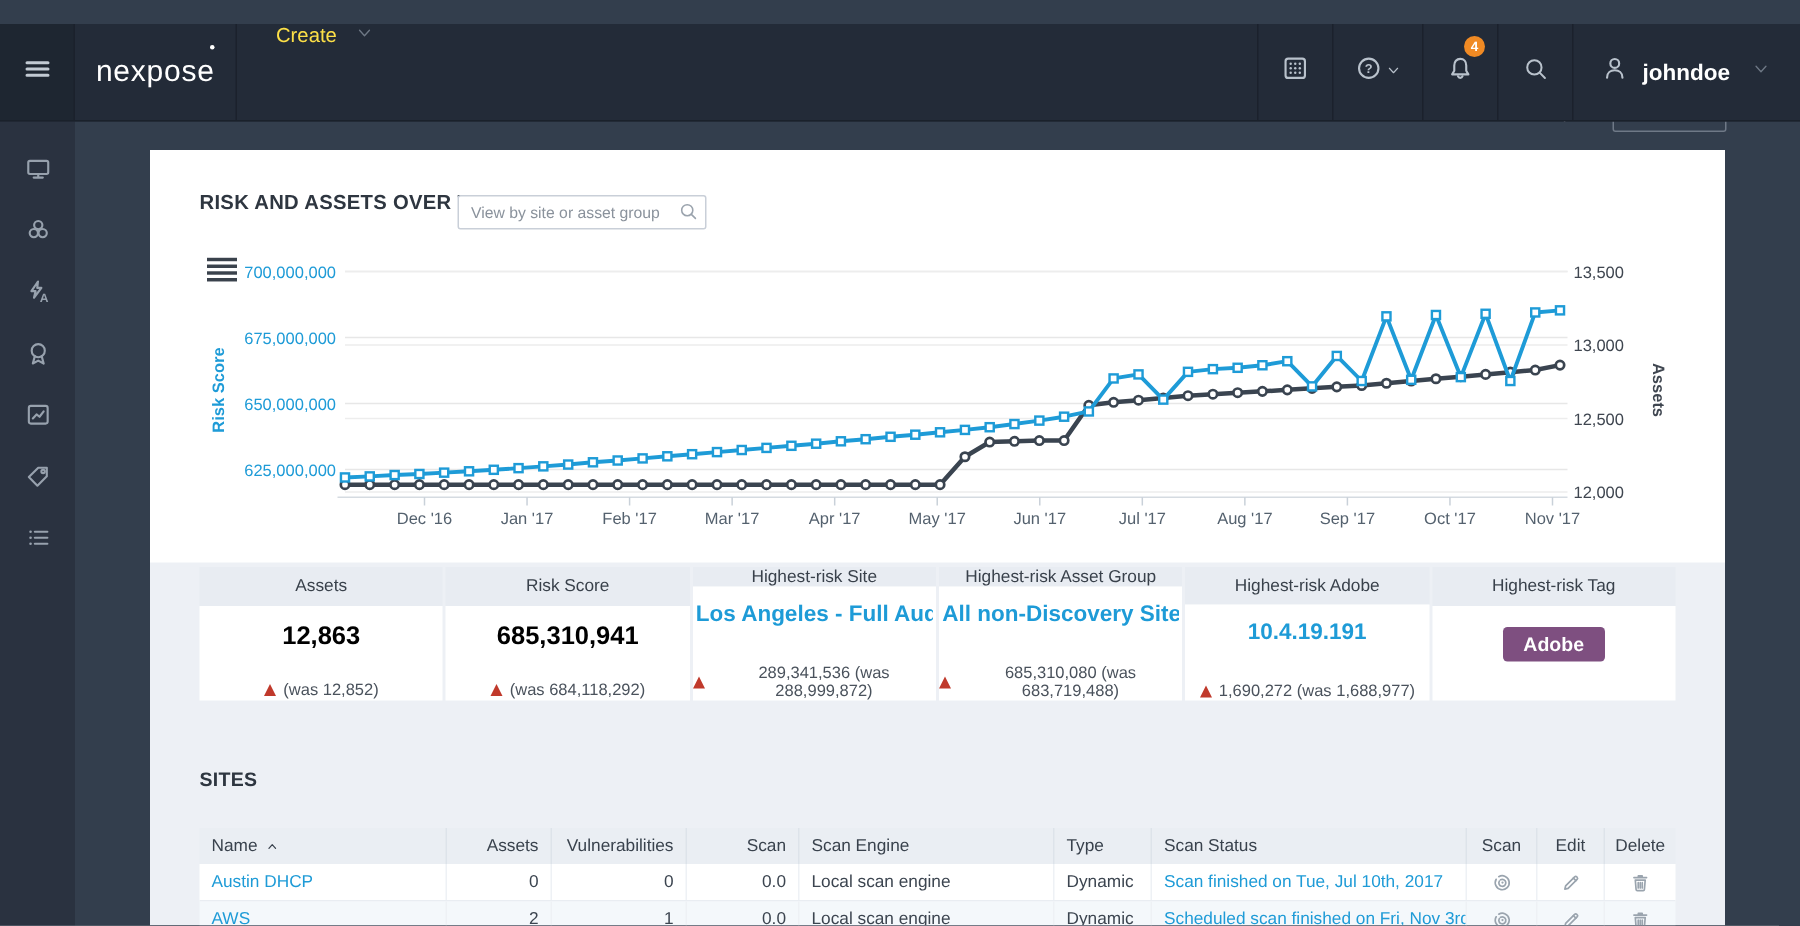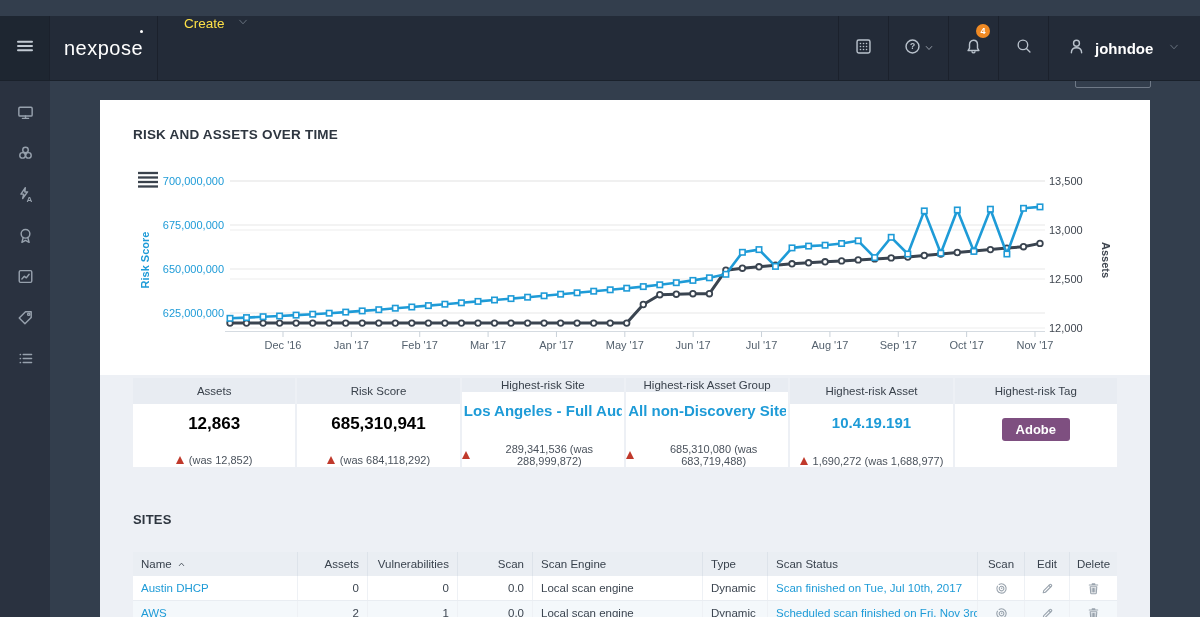--- a/index.html
+++ b/index.html
@@ -225,20 +225,27 @@
     <span class="lbl">ITEMS</span>
     <span class="ic chev"><svg viewBox="0 0 20 20" width="10" height="10" fill="none" stroke="currentColor" stroke-width="1.5" stroke-linecap="round" stroke-linejoin="round">
           <path d="M4.5 7 L10 13 L15.5 7"></path>
         </svg></span>
   </div>
 
   <div class="card">
 
     <section class="chart-panel">
       <h2 class="chart-title">RISK AND ASSETS OVER TIME</h2>
+      <div class="chart-search">
+        <input placeholder="View by site or asset group" style="">
+        <span class="mag ic"><svg viewBox="0 0 20 20" width="14" height="14" fill="none" stroke="currentColor" stroke-width="1.5" stroke-linecap="round" stroke-linejoin="round">
+              <circle cx="8.8" cy="8.8" r="5.3"></circle>
+              <path d="M12.7 12.7 L16.6 16.6"></path>
+            </svg></span>
+      </div>
       <svg id="chart-svg" width="1050" height="220" viewBox="0 0 1050 220">
           <g>
             <line x1="130" y1="26" x2="945" y2="26" stroke="#E7E7E7" stroke-width="1"></line>
             <line x1="130" y1="70" x2="945" y2="70" stroke="#E7E7E7" stroke-width="1"></line>
             <line x1="130" y1="114" x2="945" y2="114" stroke="#E7E7E7" stroke-width="1"></line>
             <line x1="130" y1="158" x2="945" y2="158" stroke="#E7E7E7" stroke-width="1"></line>
             <line x1="130" y1="26" x2="945" y2="26" stroke="#EDEDED" stroke-width="1"></line>
             <line x1="130" y1="75" x2="945" y2="75" stroke="#EDEDED" stroke-width="1"></line>
             <line x1="130" y1="124" x2="945" y2="124" stroke="#EDEDED" stroke-width="1"></line>
             <line x1="130" y1="173" x2="945" y2="173" stroke="#EDEDED" stroke-width="1"></line>
@@ -428,21 +435,21 @@
             </div></div>
         </div>
         <div class="sum-col">
       <div class="sum-head">Highest-risk Asset Group</div>
       <div class="sum-body"><a class="sum-link">All non-Discovery Sites</a><div class="sum-chg">
               <span class="tri-up"></span>
               <span>685,310,080 (was 683,719,488)</span>
             </div></div>
         </div>
         <div class="sum-col">
-      <div class="sum-head">Highest-risk Asset</div>
+      <div class="sum-head">Highest-risk Adobe</div>
       <div class="sum-body"><a class="sum-link">10.4.19.191</a><div class="sum-chg">
               <span class="tri-up"></span>
               <span>1,690,272 (was 1,688,977)</span>
             </div></div>
         </div>
         <div class="sum-col">
       <div class="sum-head">Highest-risk Tag</div>
       <div class="sum-body"><span class="tag-badge" style="background:#7E4F80">Adobe</span></div>
         </div>
       </section>

